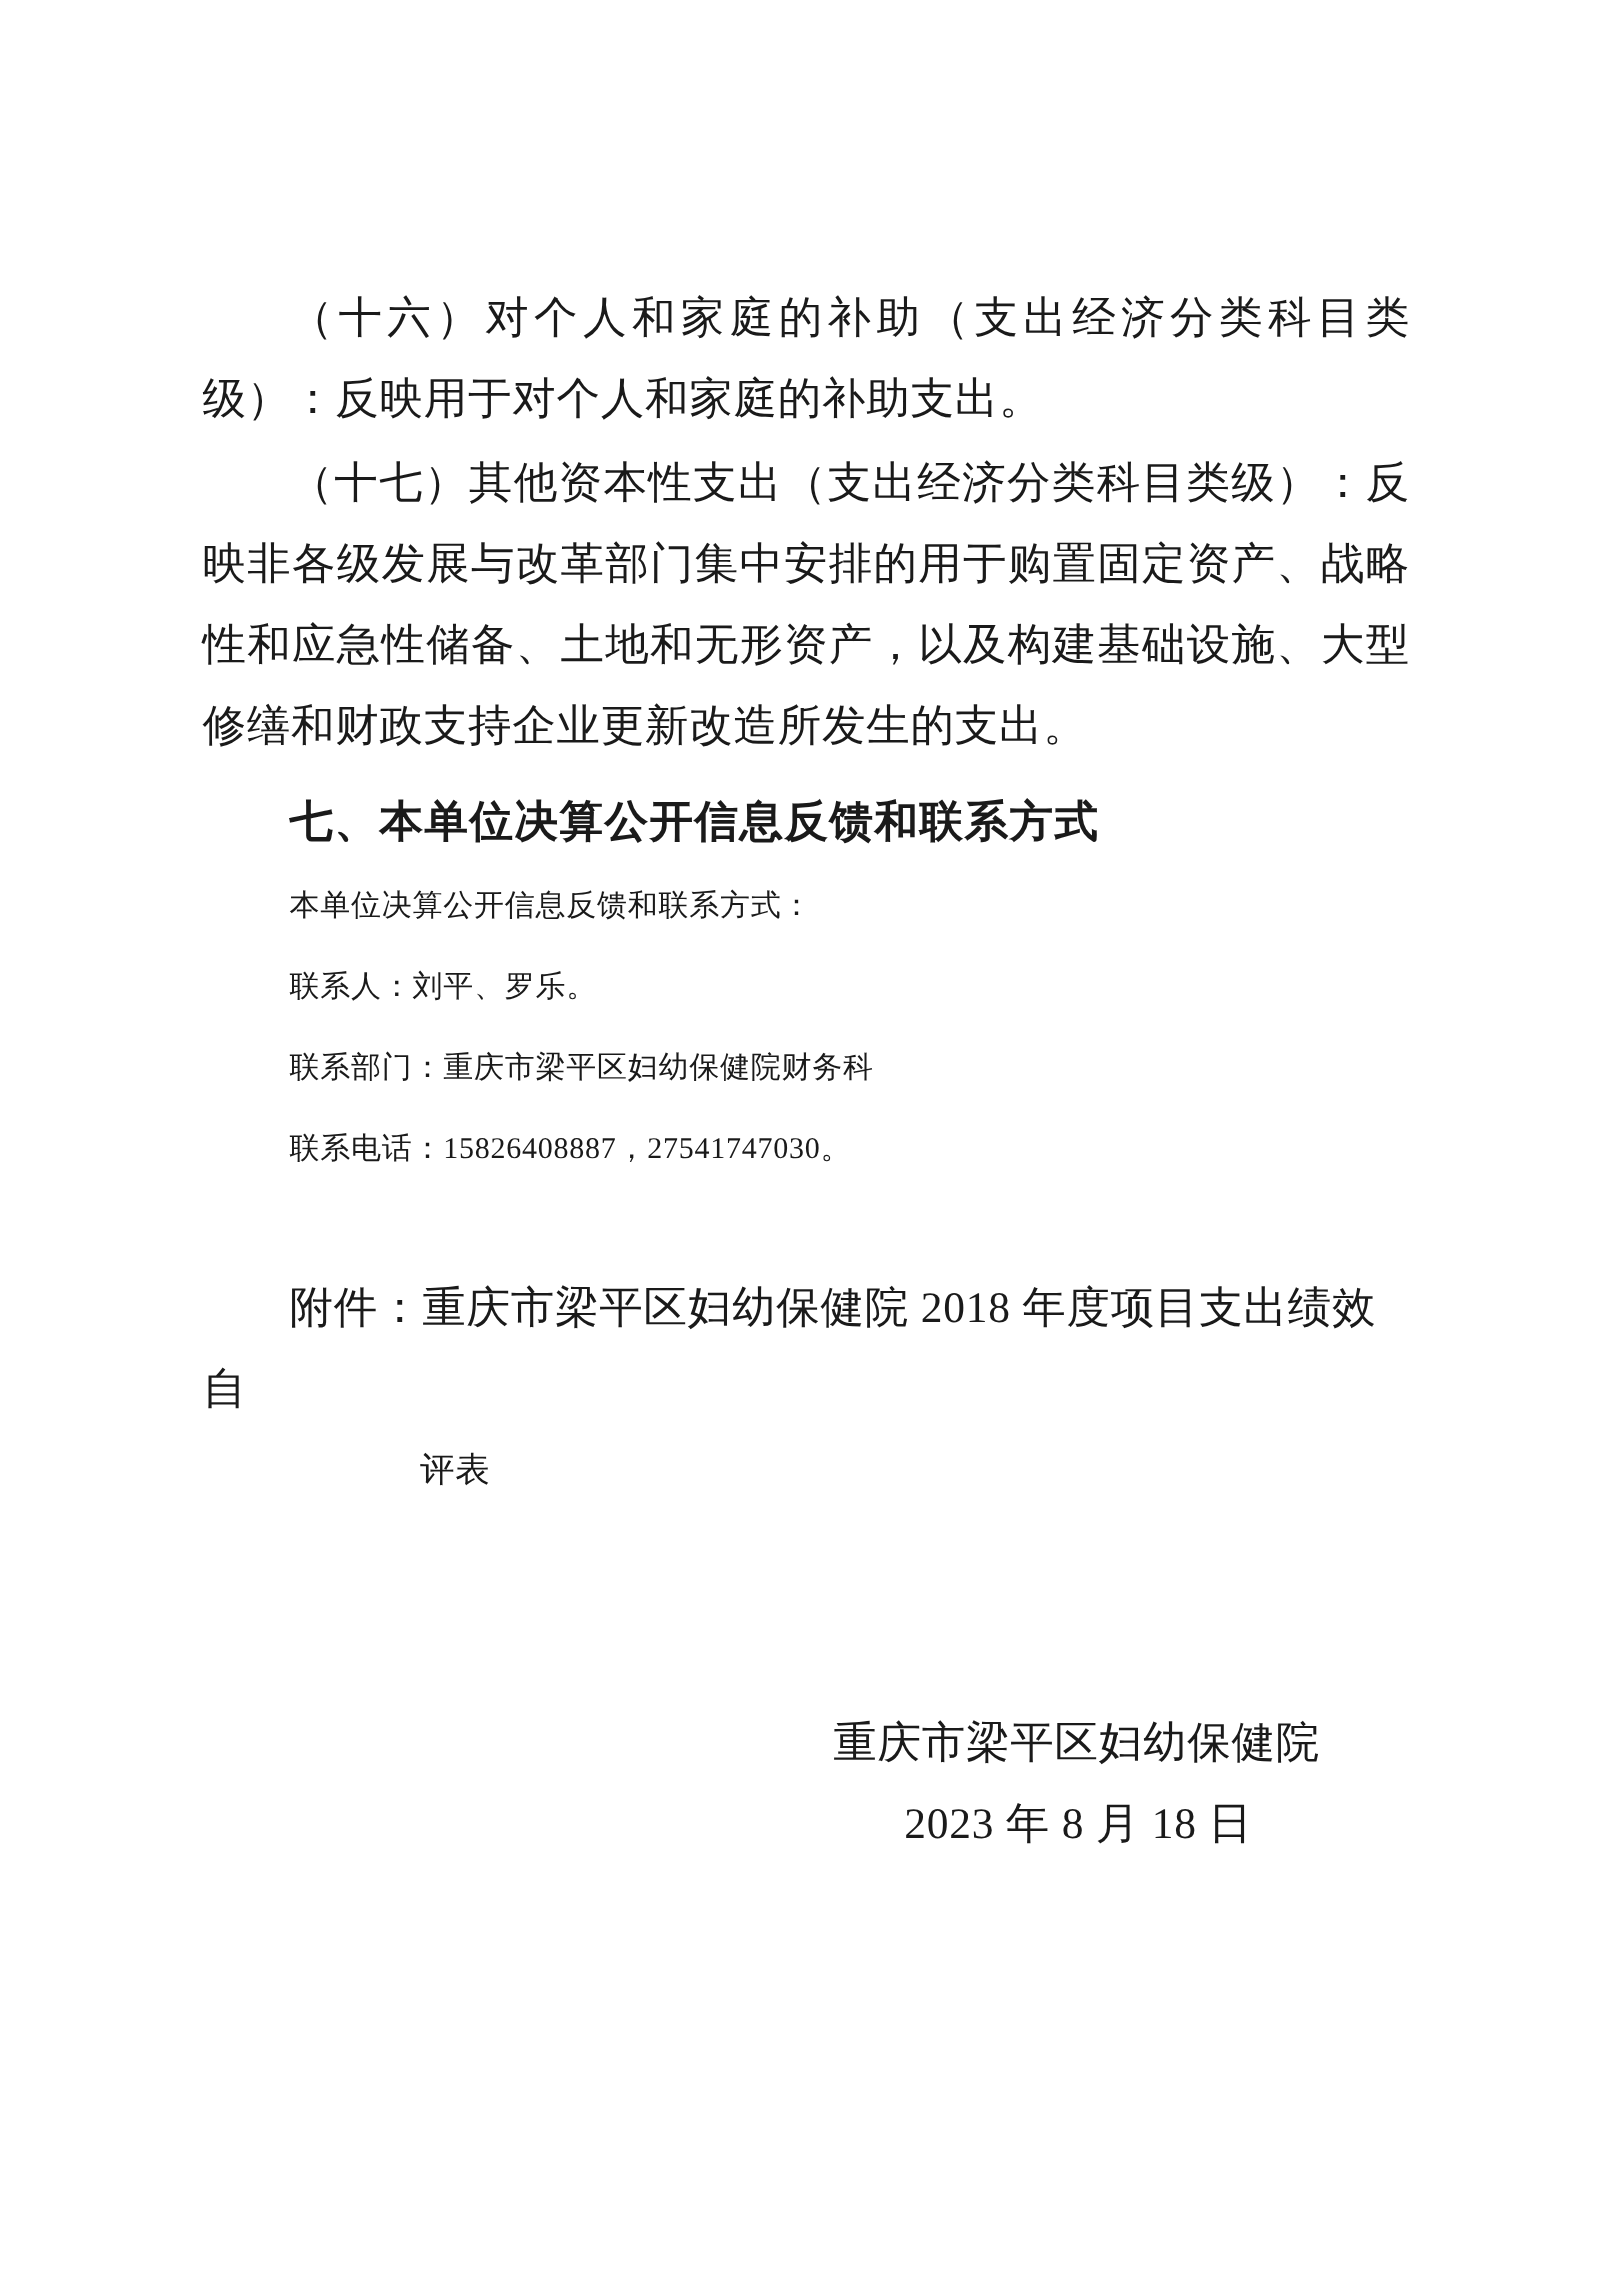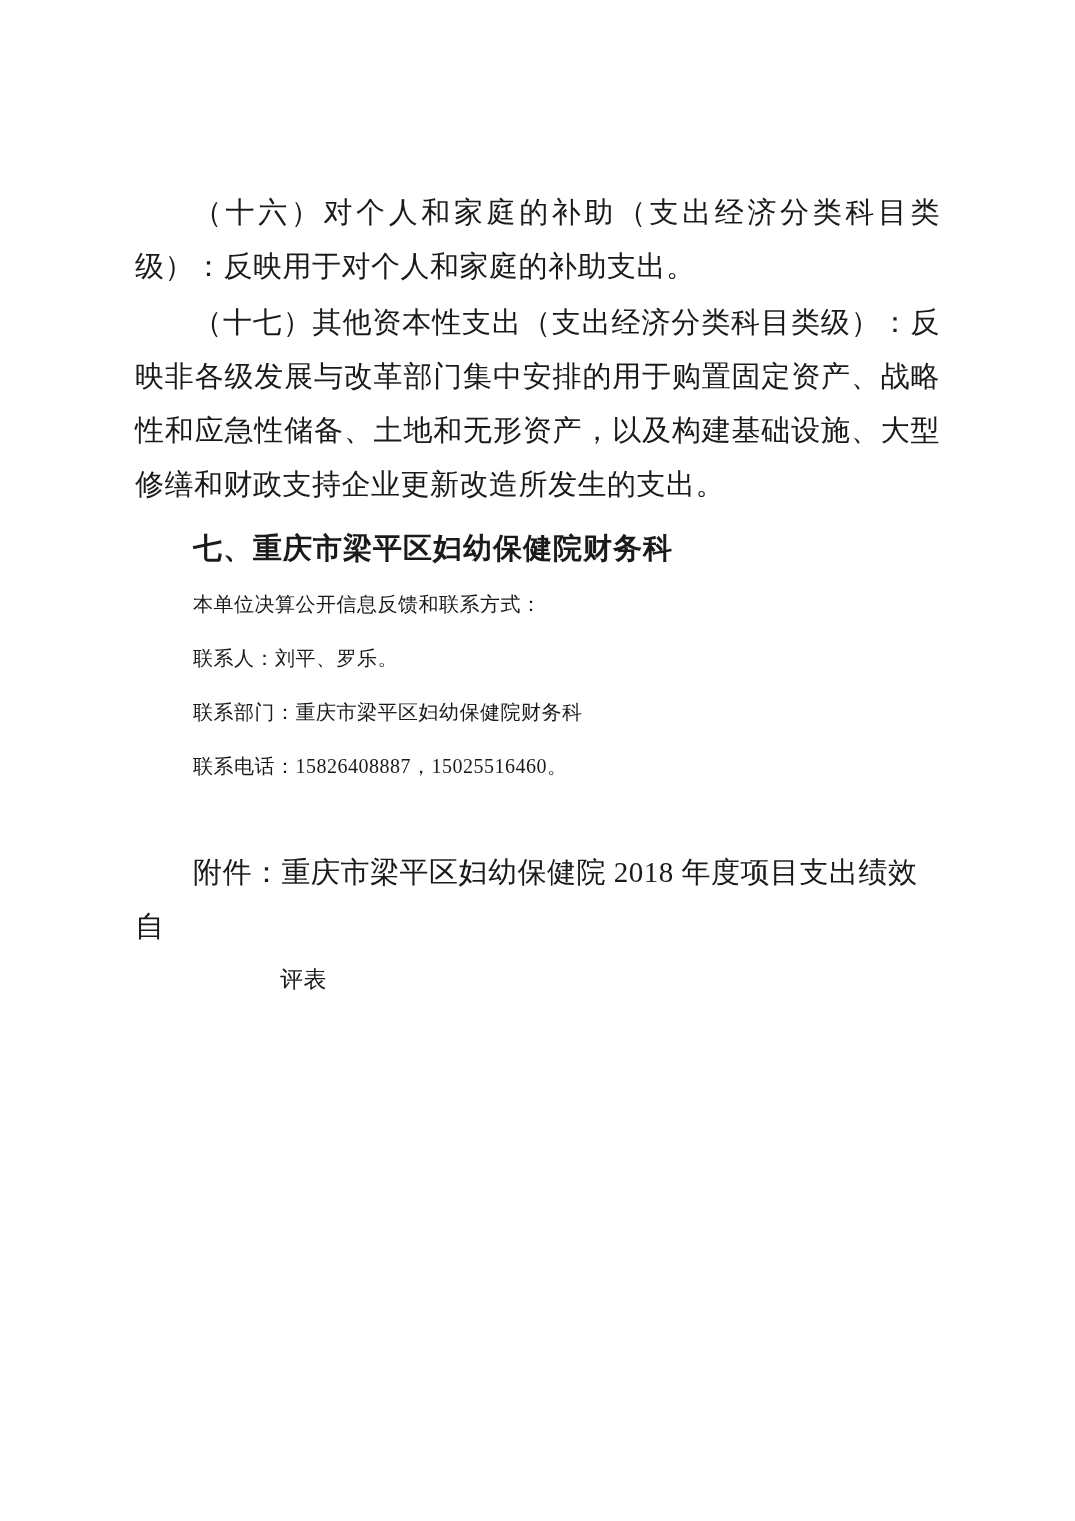--- a/index.html
+++ b/index.html
@@ -83,28 +83,30 @@
 </style>
 </head>
 <body>
 
 <div class="page">
 
   <p class="para indent">（十六）对个人和家庭的补助（支出经济分类科目类级）：反映用于对个人和家庭的补助支出。</p>
 
   <p class="para indent">（十七）其他资本性支出（支出经济分类科目类级）：反映非各级发展与改革部门集中安排的用于购置固定资产、战略性和应急性储备、土地和无形资产，以及构建基础设施、大型修缮和财政支持企业更新改造所发生的支出。</p>
 
-  <p class="heading">七、重庆市梁平区妇幼保健院财务科</p>
+  <p class="heading">七、本单位决算公开信息反馈和联系方式</p>
 
   <p class="line">本单位决算公开信息反馈和联系方式：</p>
   <p class="line">联系人：刘平、罗乐。</p>
   <p class="line">联系部门：重庆市梁平区妇幼保健院财务科</p>
-  <p class="line">联系电话：15826408887，15025516460。</p>
+  <p class="line">联系电话：15826408887，27541747030。</p>
 
   <div class="attachment-block">
     <p class="attachment">附件：重庆市梁平区妇幼保健院 2018 年度项目支出绩效自</p>
     <p class="attachment-cont">评表</p>
   </div>
 
   <div class="signature-block">
+    <div class="sig-org">重庆市梁平区妇幼保健院</div>
+    <div class="sig-date">2023 年 8 月 18 日</div>
   </div>
 
 </div>
 
 </body></html>

